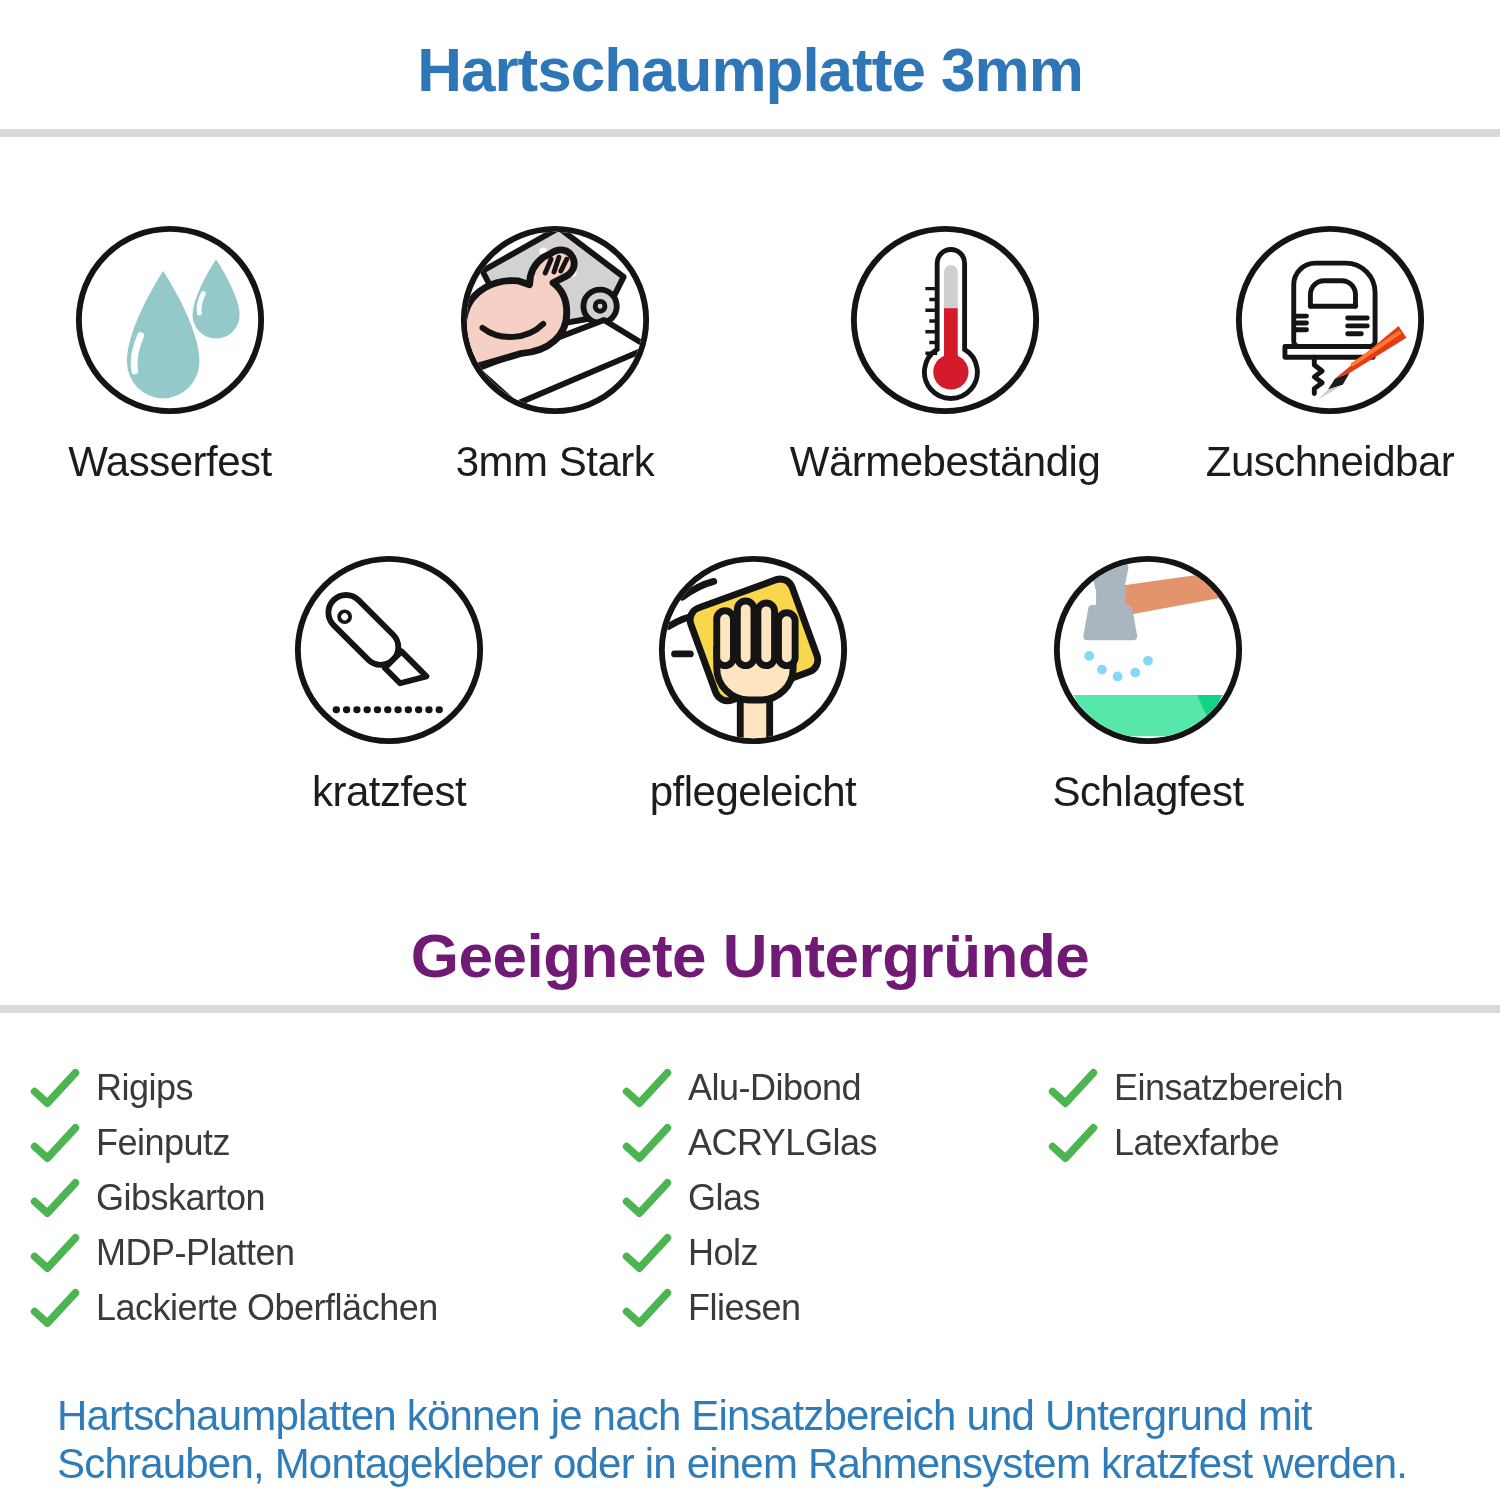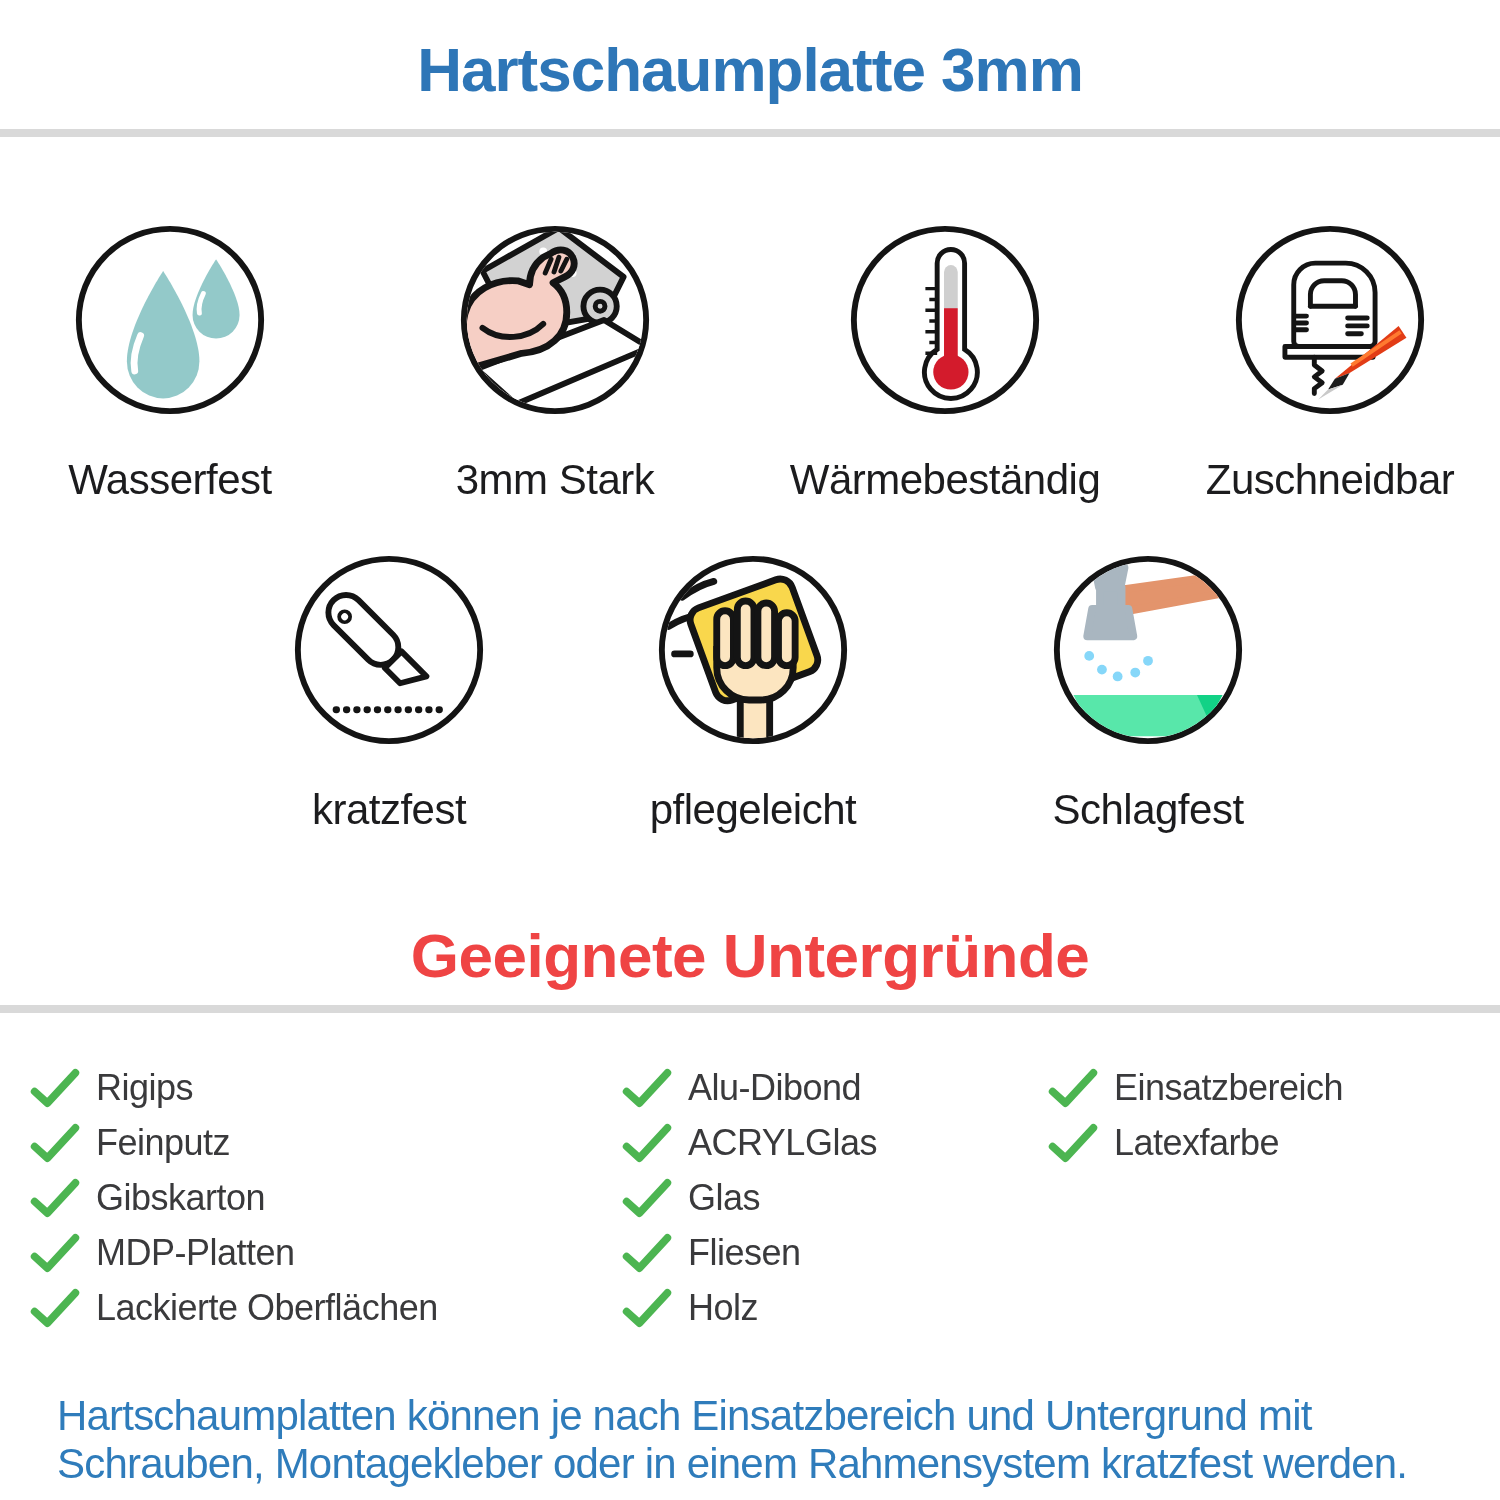--- a/index.html
+++ b/index.html
@@ -7,31 +7,31 @@
     width:1500px;height:1500px;background:#ffffff;
     font-family:"Liberation Sans",sans-serif;
     position:relative;overflow:hidden;
   }
   .page{position:absolute;inset:0;}
   .heading{
     position:absolute;left:0;width:100%;text-align:center;
     font-weight:bold;margin:0;white-space:nowrap;
   }
   #title1{top:34px;font-size:62px;color:#2e76b7;letter-spacing:-1px;}
-  #title2{top:920px;font-size:62px;color:#ef4444;letter-spacing:-0.5px;}
+  #title2{top:920px;font-size:62px;color:#701a75;letter-spacing:-0.5px;}
   .divider{position:absolute;left:0;width:100%;height:8px;background:#d9d9d9;}
   #div1{top:129px;}
   #div2{top:1005px;}
   .feature{
     position:absolute;width:300px;
     display:flex;flex-direction:column;align-items:center;
   }
   .icon-wrap{width:196px;height:196px;}
   .feature-label{
-    margin-top:38px;font-size:42px;color:#1c1c1e;
+    margin-top:20px;font-size:42px;color:#1c1c1e;
     white-space:nowrap;text-align:center;letter-spacing:-0.5px;
   }
   .col{position:absolute;top:1066px;display:flex;flex-direction:column;gap:11px;}
   .check-item{display:flex;align-items:center;height:44px;}
   .check-item svg{width:54px;height:42px;margin-right:14px;flex:none;}
   .check-item span{
     font-size:36px;color:#3a3a3c;white-space:nowrap;letter-spacing:-0.5px;
   }
   #col1{left:28px;}
   #col2{left:620px;}
@@ -251,27 +251,27 @@
     <div class="check-item">
       <svg viewBox="0 0 90 72">
           <path d="M10 42 L32 62 L80 10" fill="none" stroke="#4cb551" stroke-width="13" stroke-linecap="round" stroke-linejoin="round"></path>
         </svg>
       <span>Glas</span>
     </div>
     <div class="check-item">
       <svg viewBox="0 0 90 72">
           <path d="M10 42 L32 62 L80 10" fill="none" stroke="#4cb551" stroke-width="13" stroke-linecap="round" stroke-linejoin="round"></path>
         </svg>
+      <span>Holz</span>
+    </div>
+    <div class="check-item">
+      <svg viewBox="0 0 90 72">
+          <path d="M10 42 L32 62 L80 10" fill="none" stroke="#4cb551" stroke-width="13" stroke-linecap="round" stroke-linejoin="round"></path>
+        </svg>
       <span>Fliesen</span>
-    </div>
-    <div class="check-item">
-      <svg viewBox="0 0 90 72">
-          <path d="M10 42 L32 62 L80 10" fill="none" stroke="#4cb551" stroke-width="13" stroke-linecap="round" stroke-linejoin="round"></path>
-        </svg>
-      <span>Holz</span>
     </div>
   </div>
 
   <div class="col" id="col3">
     <div class="check-item">
       <svg viewBox="0 0 90 72">
           <path d="M10 42 L32 62 L80 10" fill="none" stroke="#4cb551" stroke-width="13" stroke-linecap="round" stroke-linejoin="round"></path>
         </svg>
       <span>Einsatzbereich</span>
     </div>

